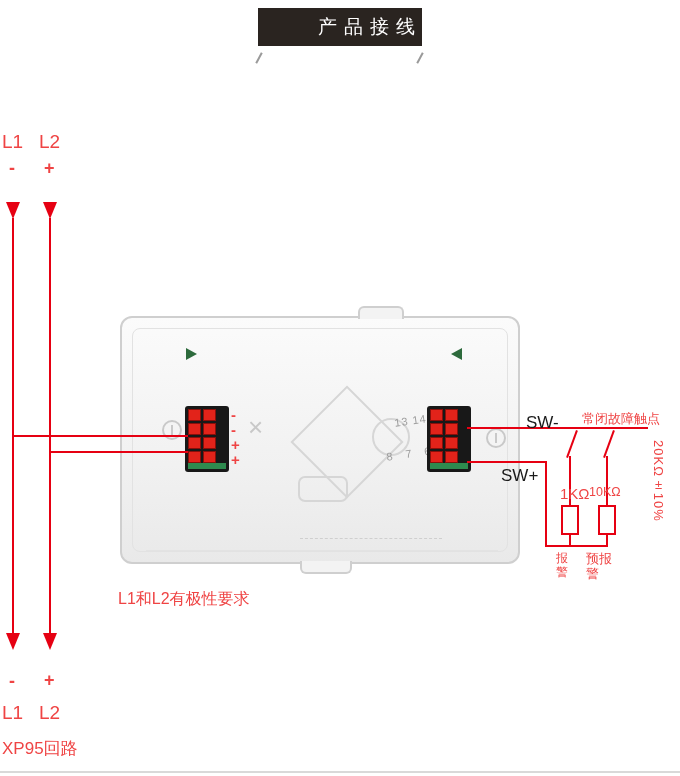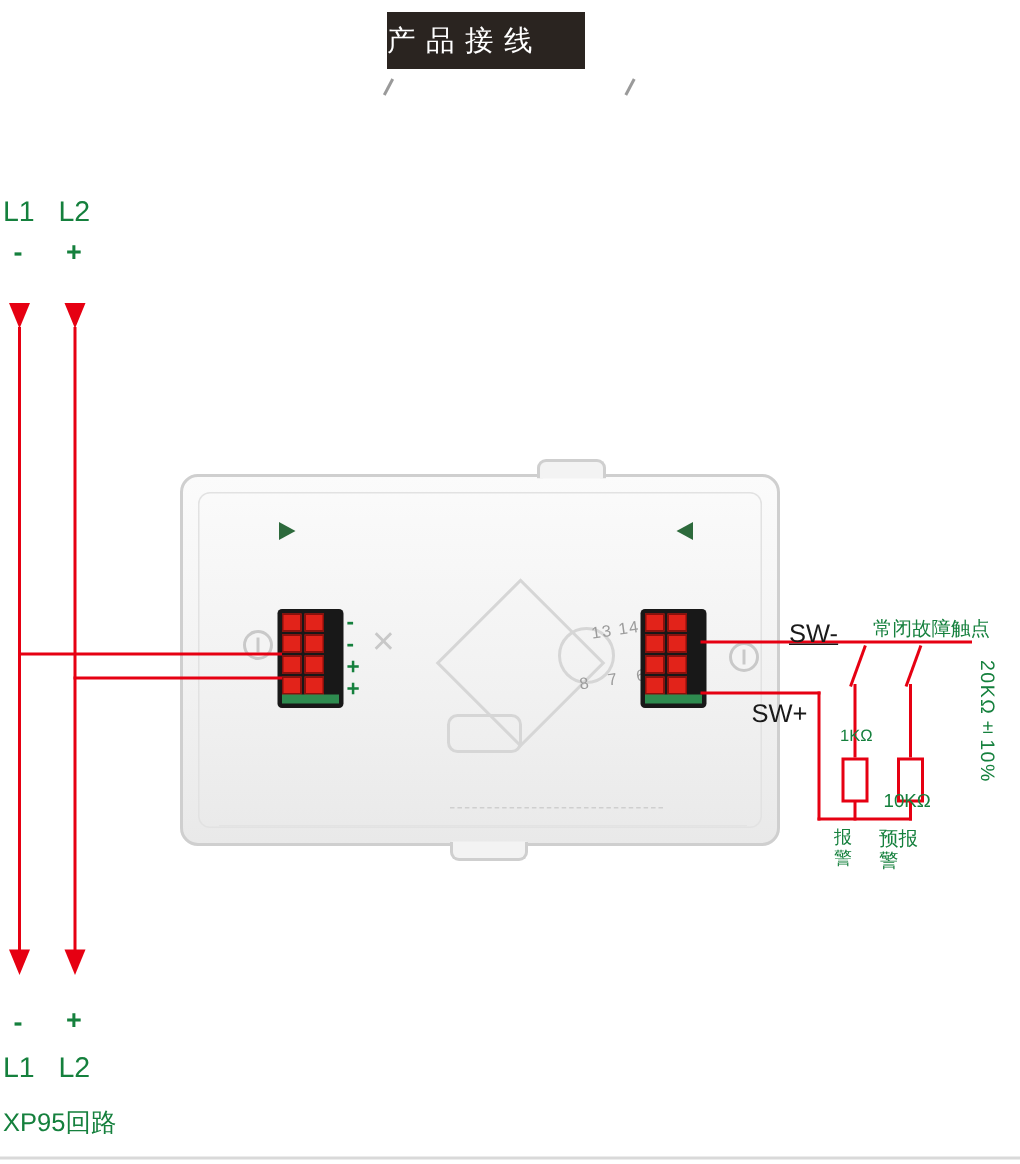--- a/index.html
+++ b/index.html
@@ -2,23 +2,23 @@
 <html><head>
 <meta charset="utf-8">
 <style>
   html,body { margin:0; padding:0; background:#ffffff; }
   .canvas {
     position:relative; width:680px; height:776px; background:#ffffff;
     font-family:"Liberation Sans","DejaVu Sans",sans-serif; overflow:hidden;
   }
   
   .banner {
-    position:absolute; left:258px; top:8px; width:132px; height:38px;
-    background:#2a2420; color:#ffffff; display:flex; align-items:center; justify-content:flex-start;
-    font-size:19px; letter-spacing:7px; padding-left:0; box-sizing:border-box; z-index:6;
+    position:absolute; left:258px; top:8px; width:164px; height:38px;
+    background:#2a2420; color:#ffffff; display:flex; align-items:center; justify-content:flex-end;
+    font-size:19px; letter-spacing:7px; padding-left:24px; box-sizing:border-box; z-index:6;
   }
   .subtitle {
     position:absolute; left:0; top:50px; width:680px; text-align:center;
     color:#4a4a4a; font-size:13px; letter-spacing:2px; z-index:6;
   }
   .tick { position:absolute; width:2px; height:12px; background:#9a9a9a; z-index:6; }
   .tick-l { left:258px; top:52px; transform:rotate(28deg); }
   .tick-r { left:419px; top:52px; transform:rotate(28deg); }
   .page-bottom-line { position:absolute; left:0; top:771px; width:680px; height:2px; background:#d9d9d9; }
 
@@ -28,21 +28,21 @@
   .arrow-down {
     position:absolute; width:0; height:0; z-index:5;
     border-left:7px solid transparent; border-right:7px solid transparent; border-top:17px solid #e60012;
   }
   .res {
     position:absolute; width:18px; height:30px; box-sizing:border-box;
     border:2px solid #e60012; background:#ffffff; z-index:5;
   }
 
   
-  .redtext { position:absolute; color:#15803d; z-index:6; }
+  .redtext { position:absolute; color:#ef4444; z-index:6; }
   .blacktext { position:absolute; color:#1a1a1a; z-index:6; }
   .vert { writing-mode:vertical-rl; text-orientation:mixed; }
 
   
   .device {
     position:absolute; box-sizing:border-box; z-index:1;
     border:2px solid #cfcfcf; border-radius:12px;
     background:linear-gradient(180deg,#fbfbfb 0%,#f1f1f1 60%,#e9e9e9 100%);
   }
   .dev-inner {
@@ -101,20 +101,21 @@
   <div class="wire" style="left:12px;top:435px;width:176px;height:2px;"></div>
   <div class="wire" style="left:49px;top:451px;width:139px;height:2px;"></div>
   <div class="arrow-down" style="left:6px;top:633px;"></div>
   <div class="arrow-down" style="left:43px;top:633px;"></div>
 
   <div class="redtext" style="left:9px;top:671px;font-size:18px;font-weight:bold;">-</div>
   <div class="redtext" style="left:44px;top:670px;font-size:18px;font-weight:bold;">+</div>
   <div class="redtext" style="left:2px;top:702px;font-size:19px;">L1</div>
   <div class="redtext" style="left:39px;top:702px;font-size:19px;">L2</div>
   <div class="redtext" style="left:2px;top:737px;font-size:17px;">XP95回路</div>
+  <div class="redtext" style="left:118px;top:589px;font-size:16px;">L1和L2有极性要求</div>
 
   <div class="device" style="left:120px;top:316px;width:400px;height:248px;">
     <div class="dev-tab dev-tab-top" style="left:236px;"></div>
     <div class="dev-tab dev-tab-bottom" style="left:178px;"></div>
     <div class="dev-inner"></div>
     <div class="screw" style="left:40px;top:102px;">
       <div class="screw-slot"></div>
     </div>
     <div class="screw" style="left:364px;top:110px;">
       <div class="screw-slot"></div>
@@ -171,23 +172,23 @@
   <div class="wire" style="left:545px;top:545px;width:63px;height:2px;"></div>
   <div class="wire blade" style="left:576px;top:430px;width:2px;height:29px;"></div>
   <div class="wire blade" style="left:613px;top:430px;width:2px;height:29px;"></div>
   <div class="wire" style="left:569px;top:456px;width:2px;height:50px;"></div>
   <div class="wire" style="left:606px;top:456px;width:2px;height:50px;"></div>
   <div class="res" style="left:561px;top:505px;"></div>
   <div class="res" style="left:598px;top:505px;"></div>
   <div class="wire" style="left:569px;top:534px;width:2px;height:13px;"></div>
   <div class="wire" style="left:606px;top:534px;width:2px;height:13px;"></div>
 
-  <div class="blacktext" style="left:526px;top:413px;font-size:17px;text-decoration:underline;">SW-</div>
+  <div class="blacktext" style="left:526px;top:413px;font-size:17px;">SW-</div>
   <div class="blacktext" style="left:501px;top:466px;font-size:17px;">SW+</div>
   <div class="redtext" style="left:582px;top:410px;font-size:13px;white-space:nowrap;">常闭故障触点</div>
-  <div class="redtext" style="left:560px;top:485px;font-size:11px;">1KΩ</div>
-  <div class="redtext" style="left:589px;top:485px;font-size:12.5px;margin-top:42px;">10KΩ</div>
+  <div class="redtext" style="left:560px;top:485px;font-size:15px;">1KΩ</div>
+  <div class="redtext" style="left:589px;top:485px;font-size:12.5px;">10KΩ</div>
   <div class="redtext vert" style="left:651px;top:440px;font-size:13px;letter-spacing:1px;">20KΩ±10%</div>
   <div class="redtext" style="left:556px;top:551px;font-size:12px;width:15px;line-height:1.18;word-break:break-all;">报警</div>
   <div class="redtext" style="left:586px;top:551px;font-size:13px;width:28px;line-height:1.18;word-break:break-all;">预报警</div>
 
   <div class="page-bottom-line"></div>
 </div>
 
 </body></html>

